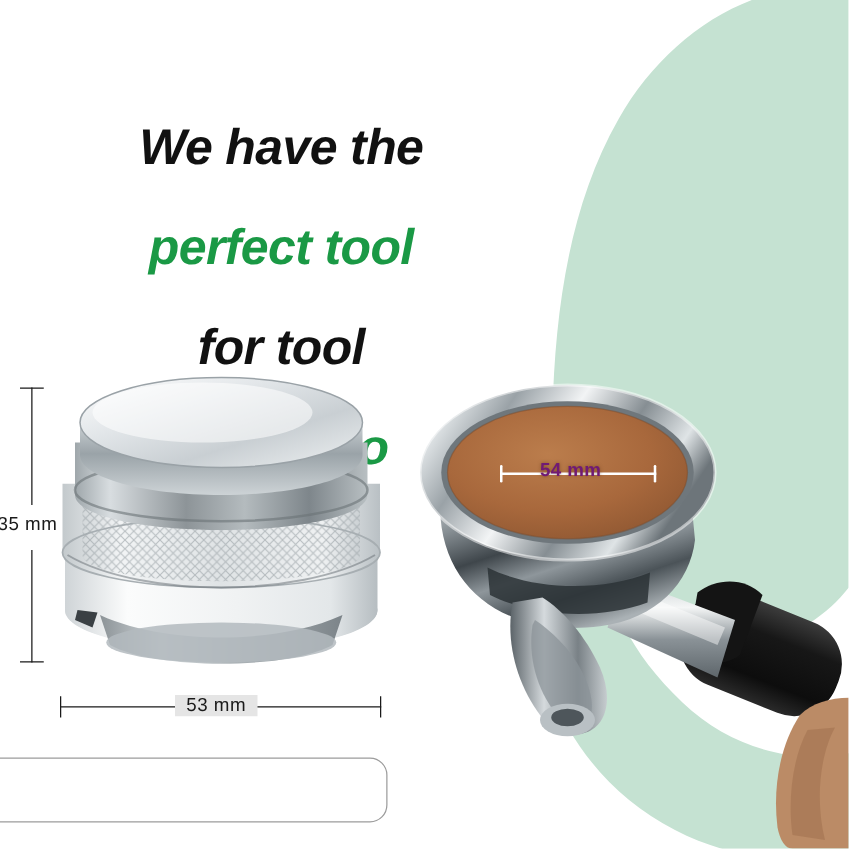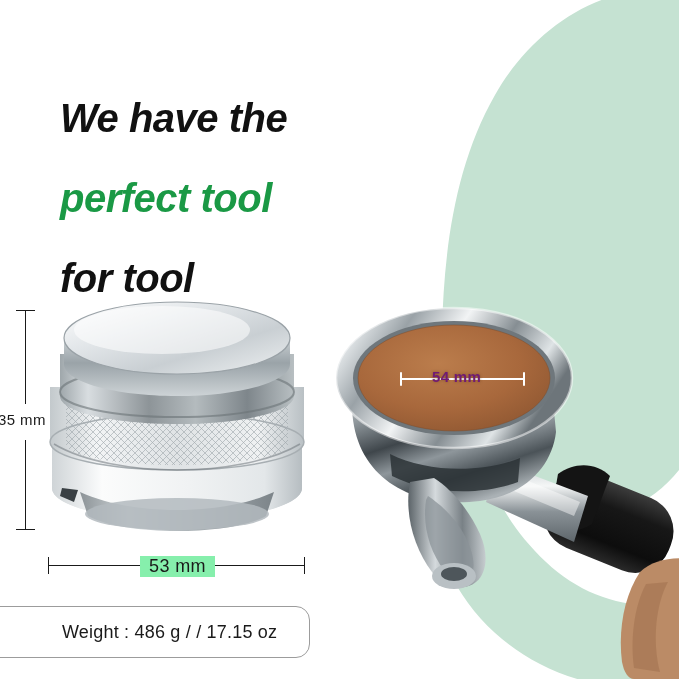--- a/index.html
+++ b/index.html
@@ -21,21 +21,21 @@
     left:60px; top:58px;
     width:330px;
     font-weight:bold;
     font-style:italic;
     font-size:40px;
     line-height:40px;
     letter-spacing:-0.5px;
     font-stretch:condensed;
     white-space:pre-line;
   }
-  .headline .ln{display:block;}
+  .headline .ln{display:block;text-align:center;}
   .ln-dark{color:#111111;}
   .ln-green{color:#1a9945;}
 
   
   .distributor{
     position:absolute;
     left:44px; top:292px;
     width:266px; height:240px;
   }
 
@@ -81,22 +81,22 @@
   }
   .dim-h::before,.dim-h::after{
     content:"";position:absolute;top:-8px;width:1px;height:17px;background:#1a1a1a;
   }
   .dim-h::before{left:0;}
   .dim-h::after{left:256px;}
   .dim-h-label{
     position:absolute;
     left:140px; top:556px;
     padding:0 9px;
-    background:#86efac;
-    font-size:18px;
+    background:#e5e5e5;
+    font-size:15px;
     color:#1a1a1a;
     letter-spacing:0.4px;
     white-space:nowrap;
   }
 
   
   .dim-puck{
     position:absolute;
     left:400px; top:378px;
     width:125px; height:2px;
@@ -333,15 +333,14 @@
   <div class="dim-v-label">35 mm</div>
 
   <div class="dim-h"></div>
   <div class="dim-h-label">53 mm</div>
 
   <div class="dim-puck"></div>
   <div class="dim-puck-mask"></div>
   <div class="dim-puck-label">54 mm</div>
 
   <div class="weight-box"></div>
-  <div class="weight-text">Weight : 486 g / / 17.15 oz</div>
 
 </div>
 
 </body></html>

